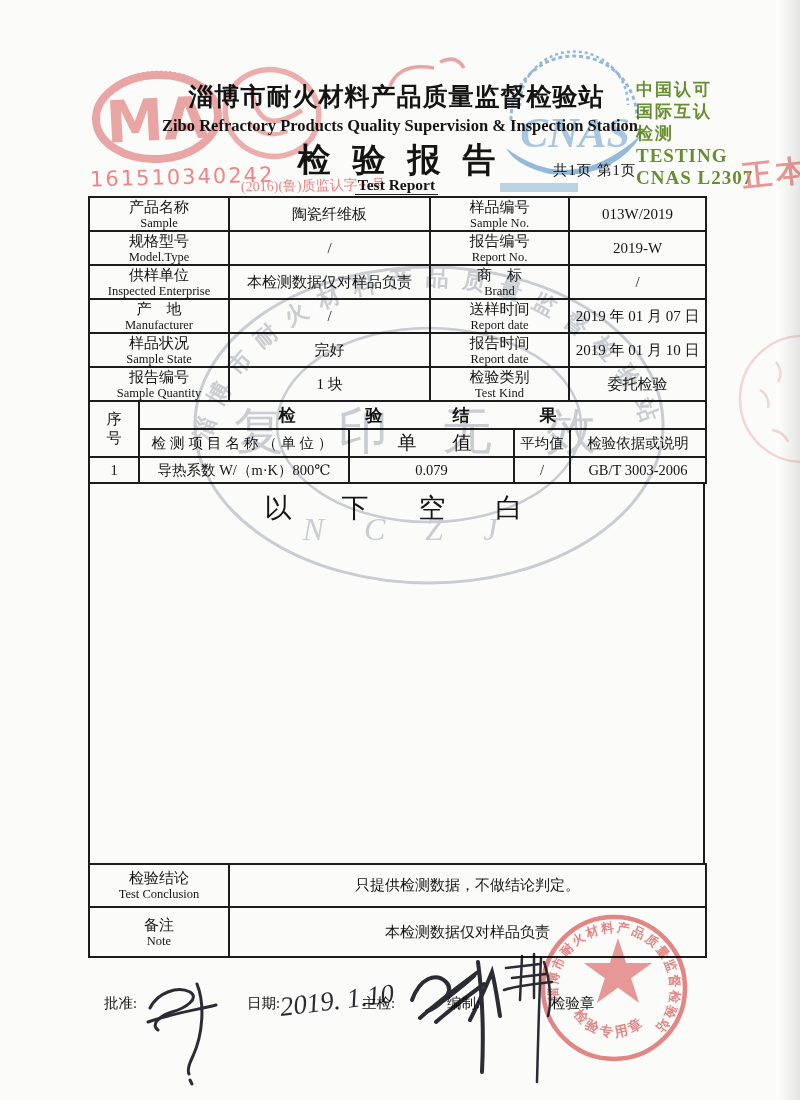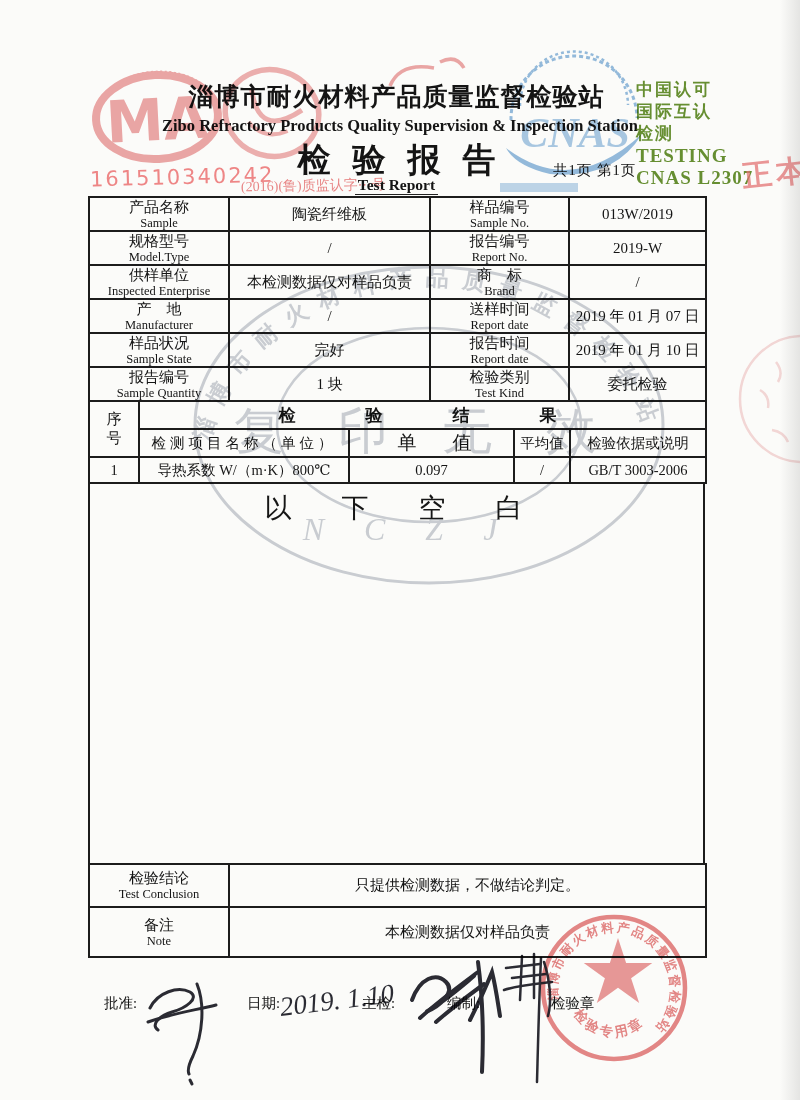--- a/index.html
+++ b/index.html
@@ -180,21 +180,21 @@
       </tr>
       <tr class="res-sub">
         <td class="res-colitem">检测项目名称（单位）</td>
         <td class="res-colval">单值</td>
         <td class="res-colavg">平均值</td>
         <td class="res-colbasis">检验依据或说明</td>
       </tr>
       <tr class="res-data">
         <td>1</td>
         <td>导热系数 W/（m·K）800℃</td>
-        <td>0.097</td>
+        <td>0.079</td>
         <td>/</td>
         <td>GB/T 3003-2006</td>
       </tr>
     </tbody>
       </table>
 
     <div class="blank-area">
       <div class="blank-text">以下空白</div>
     </div>
 

